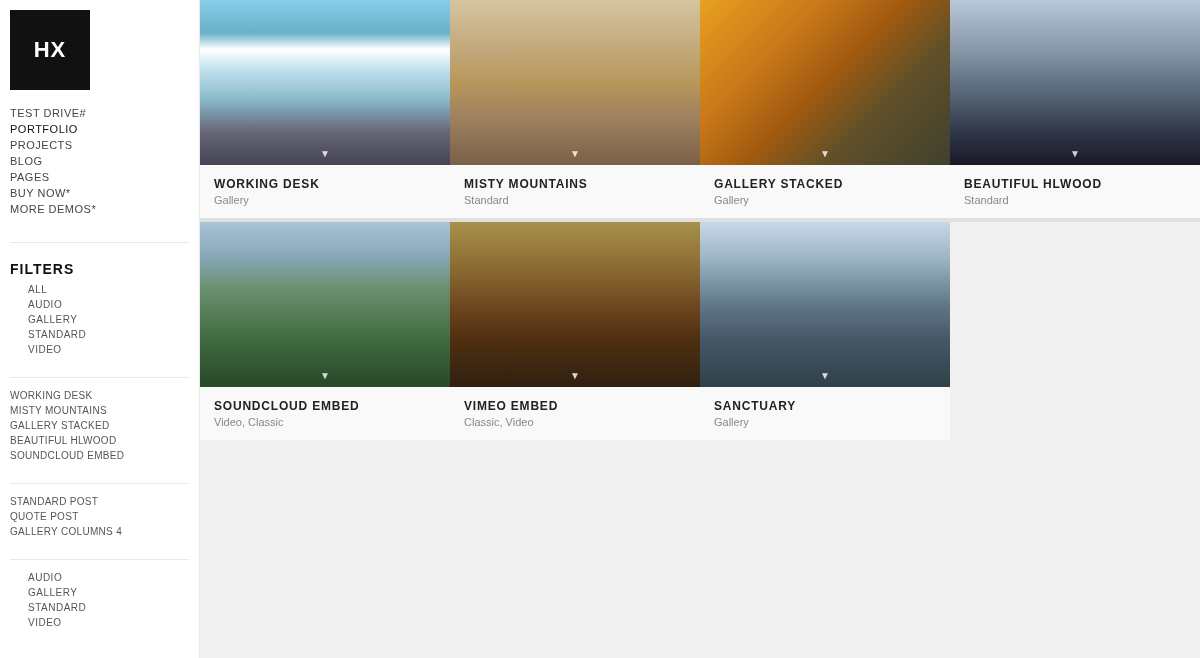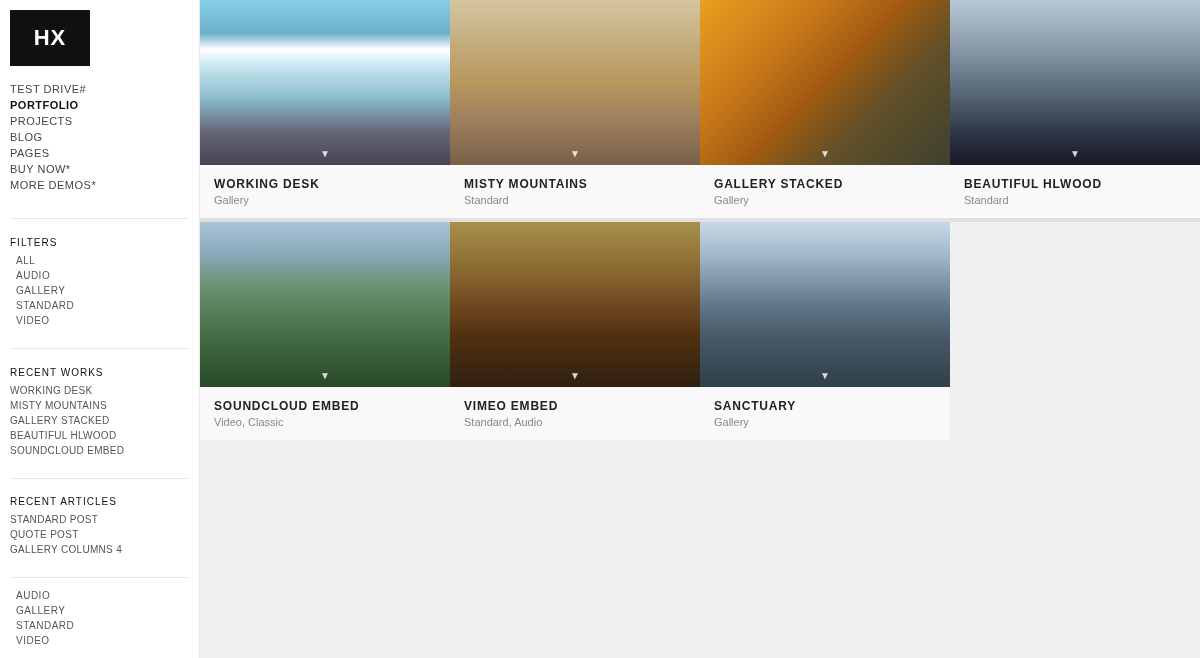--- a/index.html
+++ b/index.html
@@ -49,41 +49,41 @@
     .nav-item {
       font-size: 11px;
       color: #444;
       cursor: pointer;
       padding: 2px 0;
       letter-spacing: 0.5px;
       text-transform: uppercase;
     }
 
     .nav-item.active {
-      font-weight: bold;
+      font-weight: normal;
       color: #111;
     }
 
     .sidebar-divider {
       height: 1px;
       background: #e8e8e8;
       margin: 10px 10px;
     }
 
     .sidebar-section-title {
-      font-size: 10px;
-      font-weight: normal;
+      font-size: 14px;
+      font-weight: bold;
       color: #111;
       letter-spacing: 1px;
       text-transform: uppercase;
       padding: 8px 10px 5px 10px;
     }
 
     .filter-items {
-      padding: 0 10px 10px 16px;
+      padding: 0 10px 10px 28px;
     }
 
     .filter-item {
       font-size: 10px;
       color: #555;
       cursor: pointer;
       padding: 2px 0;
       letter-spacing: 0.5px;
       text-transform: uppercase;
     }
@@ -228,32 +228,30 @@
   <div class="filter-items">
     <div class="filter-item">ALL</div>
     <div class="filter-item">AUDIO</div>
     <div class="filter-item">GALLERY</div>
     <div class="filter-item">STANDARD</div>
     <div class="filter-item">VIDEO</div>
   </div>
 
   <div class="sidebar-divider"></div>
 
-  <div class="sidebar-section-title">RECENT WORKS</div>
   <div class="recent-items">
     <div class="recent-item">WORKING DESK</div>
     <div class="recent-item">MISTY MOUNTAINS</div>
     <div class="recent-item">GALLERY STACKED</div>
     <div class="recent-item">BEAUTIFUL HLWOOD</div>
     <div class="recent-item">SOUNDCLOUD EMBED</div>
   </div>
 
   <div class="sidebar-divider"></div>
 
-  <div class="sidebar-section-title">RECENT ARTICLES</div>
   <div class="recent-items">
     <div class="recent-item">STANDARD POST</div>
     <div class="recent-item">QUOTE POST</div>
     <div class="recent-item">GALLERY COLUMNS 4</div>
   </div>
 
   <div class="sidebar-divider"></div>
 
   <div class="filter-items">
     <div class="filter-item">AUDIO</div>
@@ -301,21 +299,21 @@
       <div class="portfolio-img img-mountains-green img-arrow"></div>
       <div class="portfolio-info">
         <div class="portfolio-title">SOUNDCLOUD EMBED</div>
         <div class="portfolio-type">Video, Classic</div>
       </div>
     </div>
     <div class="portfolio-item">
       <div class="portfolio-img img-person-road img-arrow"></div>
       <div class="portfolio-info">
         <div class="portfolio-title">VIMEO EMBED</div>
-        <div class="portfolio-type">Standard, Audio</div>
+        <div class="portfolio-type">Classic, Video</div>
       </div>
     </div>
     <div class="portfolio-item">
       <div class="portfolio-img img-mountains-hikers img-arrow"></div>
       <div class="portfolio-info">
         <div class="portfolio-title">SANCTUARY</div>
         <div class="portfolio-type">Gallery</div>
       </div>
     </div>
   </div>

